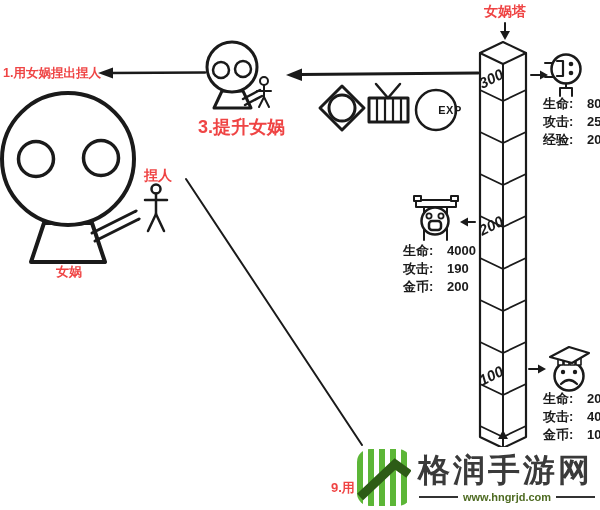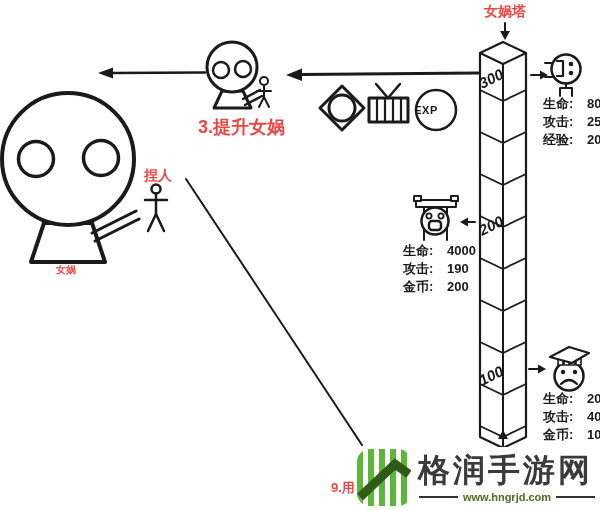--- a/index.html
+++ b/index.html
@@ -11,22 +11,22 @@
   .lbl{position:absolute;font-weight:bold;white-space:nowrap;color:#ef4444;}
   .floor-num{
     position:absolute;width:40px;text-align:center;font-size:15px;font-style:italic;
     font-weight:bold;transform:rotate(-27deg);color:#1a1a1a;
   }
   .stats{position:absolute;font-size:13px;font-weight:bold;line-height:14px;}
   .srow{display:flex;margin-bottom:4px;}
   .sk{width:38px;}
   .sv{margin-left:6px;}
   .exp-lbl{
-    position:absolute;left:404px;top:104px;width:44px;text-align:center;
-    font-size:11px;font-weight:bold;letter-spacing:0.5px;
+    position:absolute;left:416px;top:104px;width:44px;text-align:center;
+    font-size:11px;font-weight:bold;letter-spacing:0.5px;padding-left:12px;
   }
   
   #watermark{position:absolute;left:355px;top:447px;width:245px;height:63px;background:#ffffff;}
   #wm-logo{
     position:absolute;left:2px;top:2px;width:54px;height:57px;border-radius:13px;
     overflow:hidden;background:repeating-linear-gradient(90deg,#5cb637 0 6px,#ffffff 6px 11px);
   }
   #wm-roof{position:absolute;left:0;top:0;}
   #wm-title{
     position:absolute;left:63px;top:2px;font-size:32px;font-weight:900;
@@ -163,27 +163,28 @@
       <rect x="564" y="358" width="5" height="7" fill="#ffffff" stroke-width="1.6"></rect>
       <rect x="570" y="358" width="5" height="7" fill="#ffffff" stroke-width="1.6"></rect>
       <rect x="576" y="358" width="5" height="7" fill="#ffffff" stroke-width="1.6"></rect>
       <polygon points="550,357 569,347 589,353 572,363" fill="#ffffff" stroke-width="2.2"></polygon>
       <circle cx="563" cy="372" r="2.2" fill="#1a1a1a" stroke="none"></circle>
       <circle cx="575" cy="372" r="2.2" fill="#1a1a1a" stroke="none"></circle>
       <path d="M561,384 Q569,376 577,384" stroke-width="2.2"></path>
     </g>
   </svg>
 
+  <div class="lbl" style="left:3px;top:65px;font-size:12.5px">1.用女娲捏出捏人</div>
 
 
   <div class="lbl" style="left:198px;top:115px;font-size:18px">3.提升女娲</div>
 
   <div class="lbl" style="left:144px;top:167px;font-size:14px">捏人</div>
 
-  <div class="lbl" style="left:56px;top:263px;font-size:10px">女娲</div>
+  <div class="lbl" style="left:56px;top:263px;font-size:13px">女娲</div>
 
   <div class="lbl" style="left:484px;top:3px;font-size:14px">女娲塔</div>
 
   <div class="lbl" style="left:331px;top:479px;font-size:13px">9.用</div>
 
   <div class="exp-lbl">EXP</div>
 
   <div class="floor-num" style="left:471px;top:70px">300</div>
   <div class="floor-num" style="left:471px;top:217px">200</div>
   <div class="floor-num" style="left:471px;top:367px">100</div>

